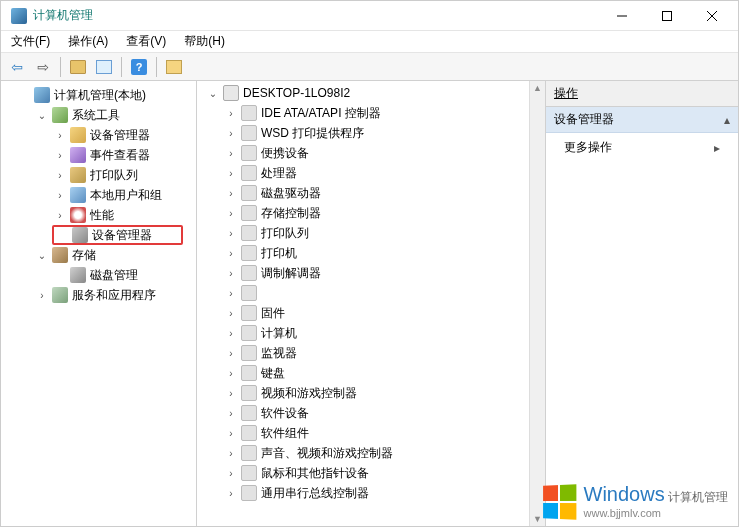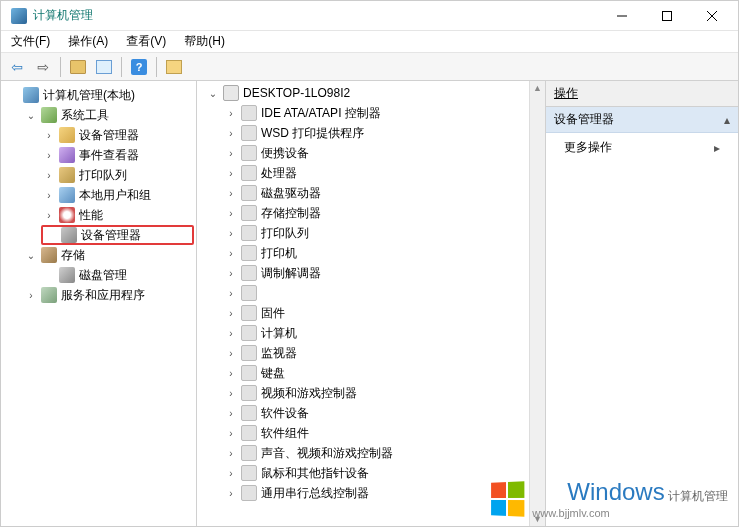--- a/index.html
+++ b/index.html
@@ -16,21 +16,21 @@
 .menubar { height: 22px; display: flex; align-items: center; padding: 0 6px; border-bottom: 1px solid #e5e5e5; gap: 10px; }
 .menubar .menu-item { padding: 2px 4px; cursor: pointer; text-align: center; }
 
 
 .toolbar { height: 28px; display: flex; align-items: center; padding: 0 4px; border-bottom: 1px solid #d0d0d0; gap: 2px; background: #f6f6f6; }
 .tb-btn { width: 24px; height: 24px; display: flex; align-items: center; justify-content: center; cursor: pointer; border: 1px solid transparent; }
 .tb-sep { width: 1px; height: 20px; background: #c0c0c0; margin: 0 3px; }
 
 
 .main { display: flex; height: calc(527px - 30px - 22px - 28px - 2px); }
-.pane-left { width: 196px; border-right: 1px solid #d0d0d0; overflow: auto; padding: 4px 2px; }
+.pane-left { width: 196px; border-right: 1px solid #d0d0d0; overflow: auto; padding: 4px 13px; }
 .pane-mid { flex: 1; border-right: 1px solid #d0d0d0; overflow: auto; padding: 2px; position: relative; }
 .pane-right { width: 192px; display: flex; flex-direction: column; }
 .pane-right .hdr { background: #f0f0f0; padding: 4px 8px; border-bottom: 1px solid #d0d0d0; font-weight: normal; text-decoration: underline; }
 .pane-right .sel { background: #dce8f5; padding: 4px 8px; display:flex; justify-content: space-between; align-items:center; border-bottom:1px solid #c8d8ea; cursor:pointer; }
 .pane-right .action-row { padding: 6px 18px; display:flex; justify-content: space-between; align-items:center; cursor:pointer; }
 
 
 .tree ul { list-style: none; padding-left: 18px; }
 .tree > ul { padding-left: 2px; }
 .tree li { white-space: nowrap; }
@@ -52,21 +52,21 @@
 .ico-pc { background:#e8e8e8; border:1px solid #aaa; }
 .ico-dev { background:#e2e2e2; border:1px solid #bbb; }
 
 .highlight-box { border: 2px solid #e23a3a; border-radius: 2px; }
 
 
 .watermark { position: absolute; bottom: 6px; right: 10px; display:flex; align-items:center; gap:8px; font-family: "Segoe UI"; pointer-events:none; }
 .watermark .logo { width:34px; height:34px; display:grid; grid-template-columns:1fr 1fr; grid-template-rows:1fr 1fr; gap:2px; transform: perspective(80px) rotateY(-12deg); }
 .watermark .logo span:nth-child(1){background:#f25022;} .watermark .logo span:nth-child(2){background:#7fba00;}
 .watermark .logo span:nth-child(3){background:#00a4ef;} .watermark .logo span:nth-child(4){background:#ffb900;}
-.watermark .text1 { color:#2a7ac0; font-size:24px; font-weight:500;margin-left:35px; }
+.watermark .text1 { color:#2a7ac0; font-size:20px; font-weight:500; }
 .watermark .text2 { color:#666; font-size:12px; }
 .watermark .text3 { color:#888; font-size:11px; }
 
 .arrow-ico { font-size: 14px; color:#2a7ac0; }
 .browse-ico { width:16px; height:14px; background:#e8c46a; border:1px solid #b8944a; border-radius:1px; }
 .list-ico { width:16px; height:14px; border:1px solid #6a9ed4; background:#dff0fc; }
 .help-ico { width:16px; height:16px; background:#3a8de0; color:#fff; display:flex; align-items:center; justify-content:center; font-weight:bold; border-radius:2px; font-size:11px; }
 .film-ico { width:16px; height:14px; background:#f5d480; border:1px solid #c0a050; }
 .caret { color:#555; }
 

